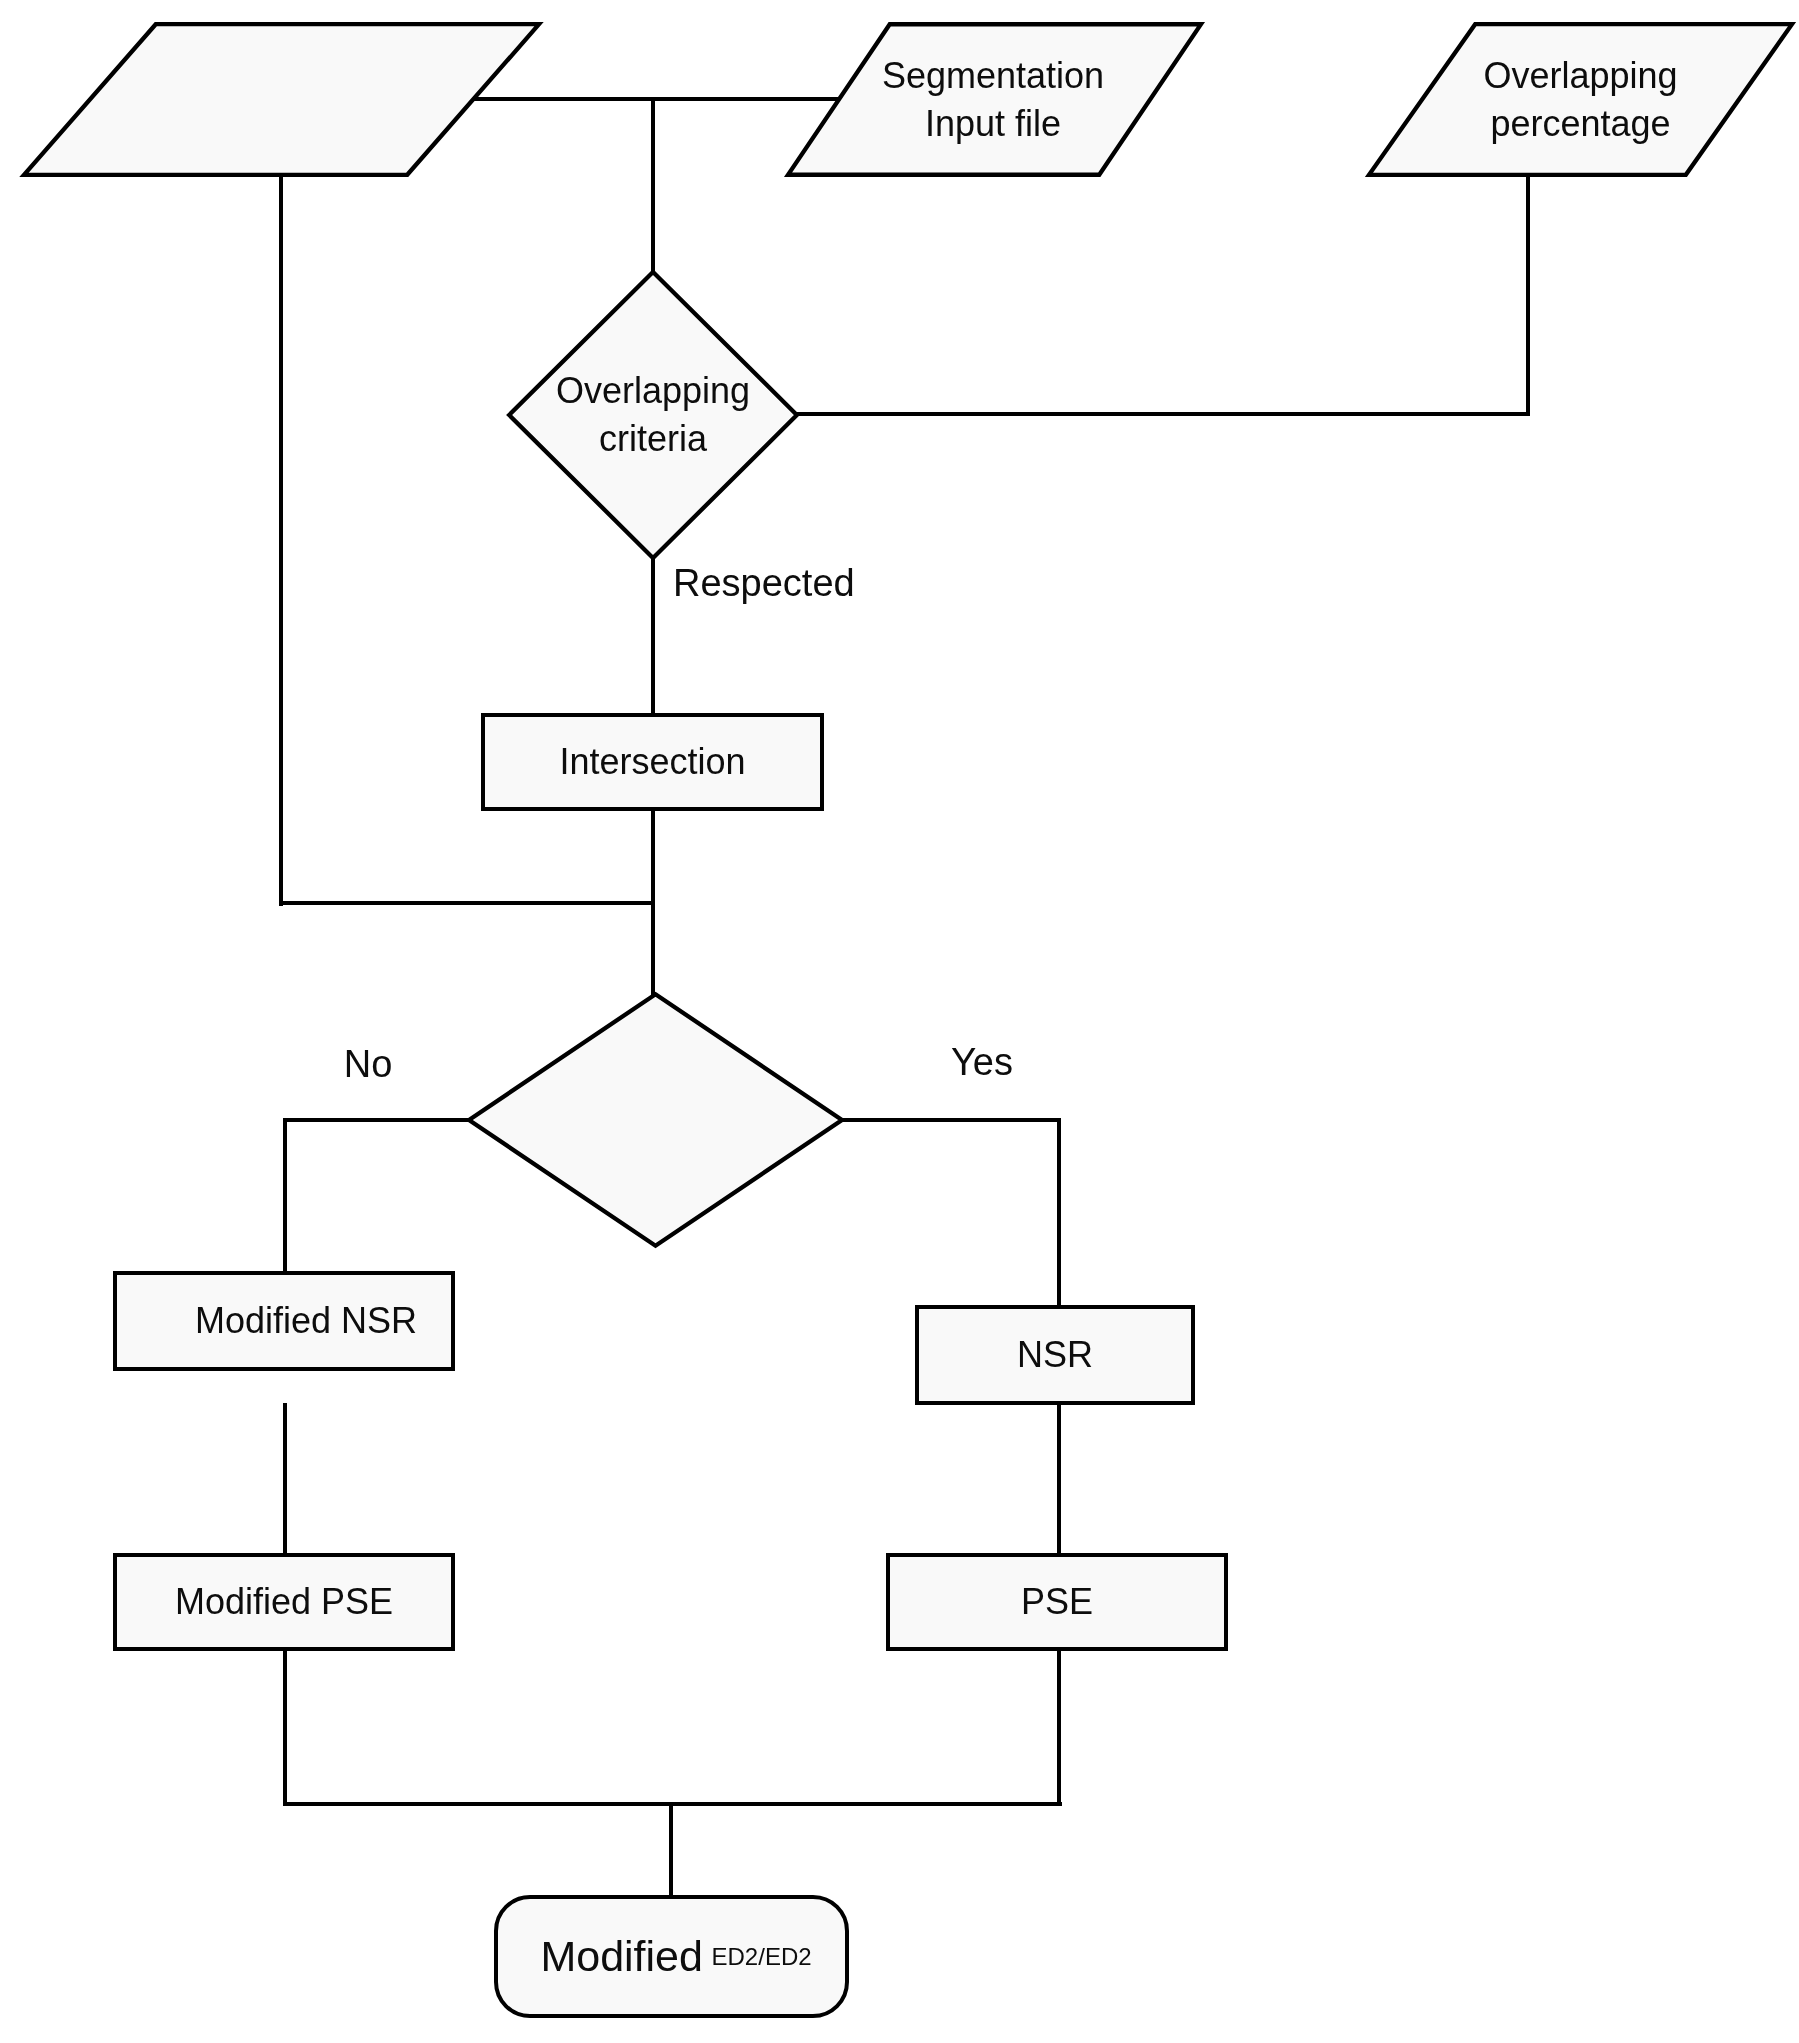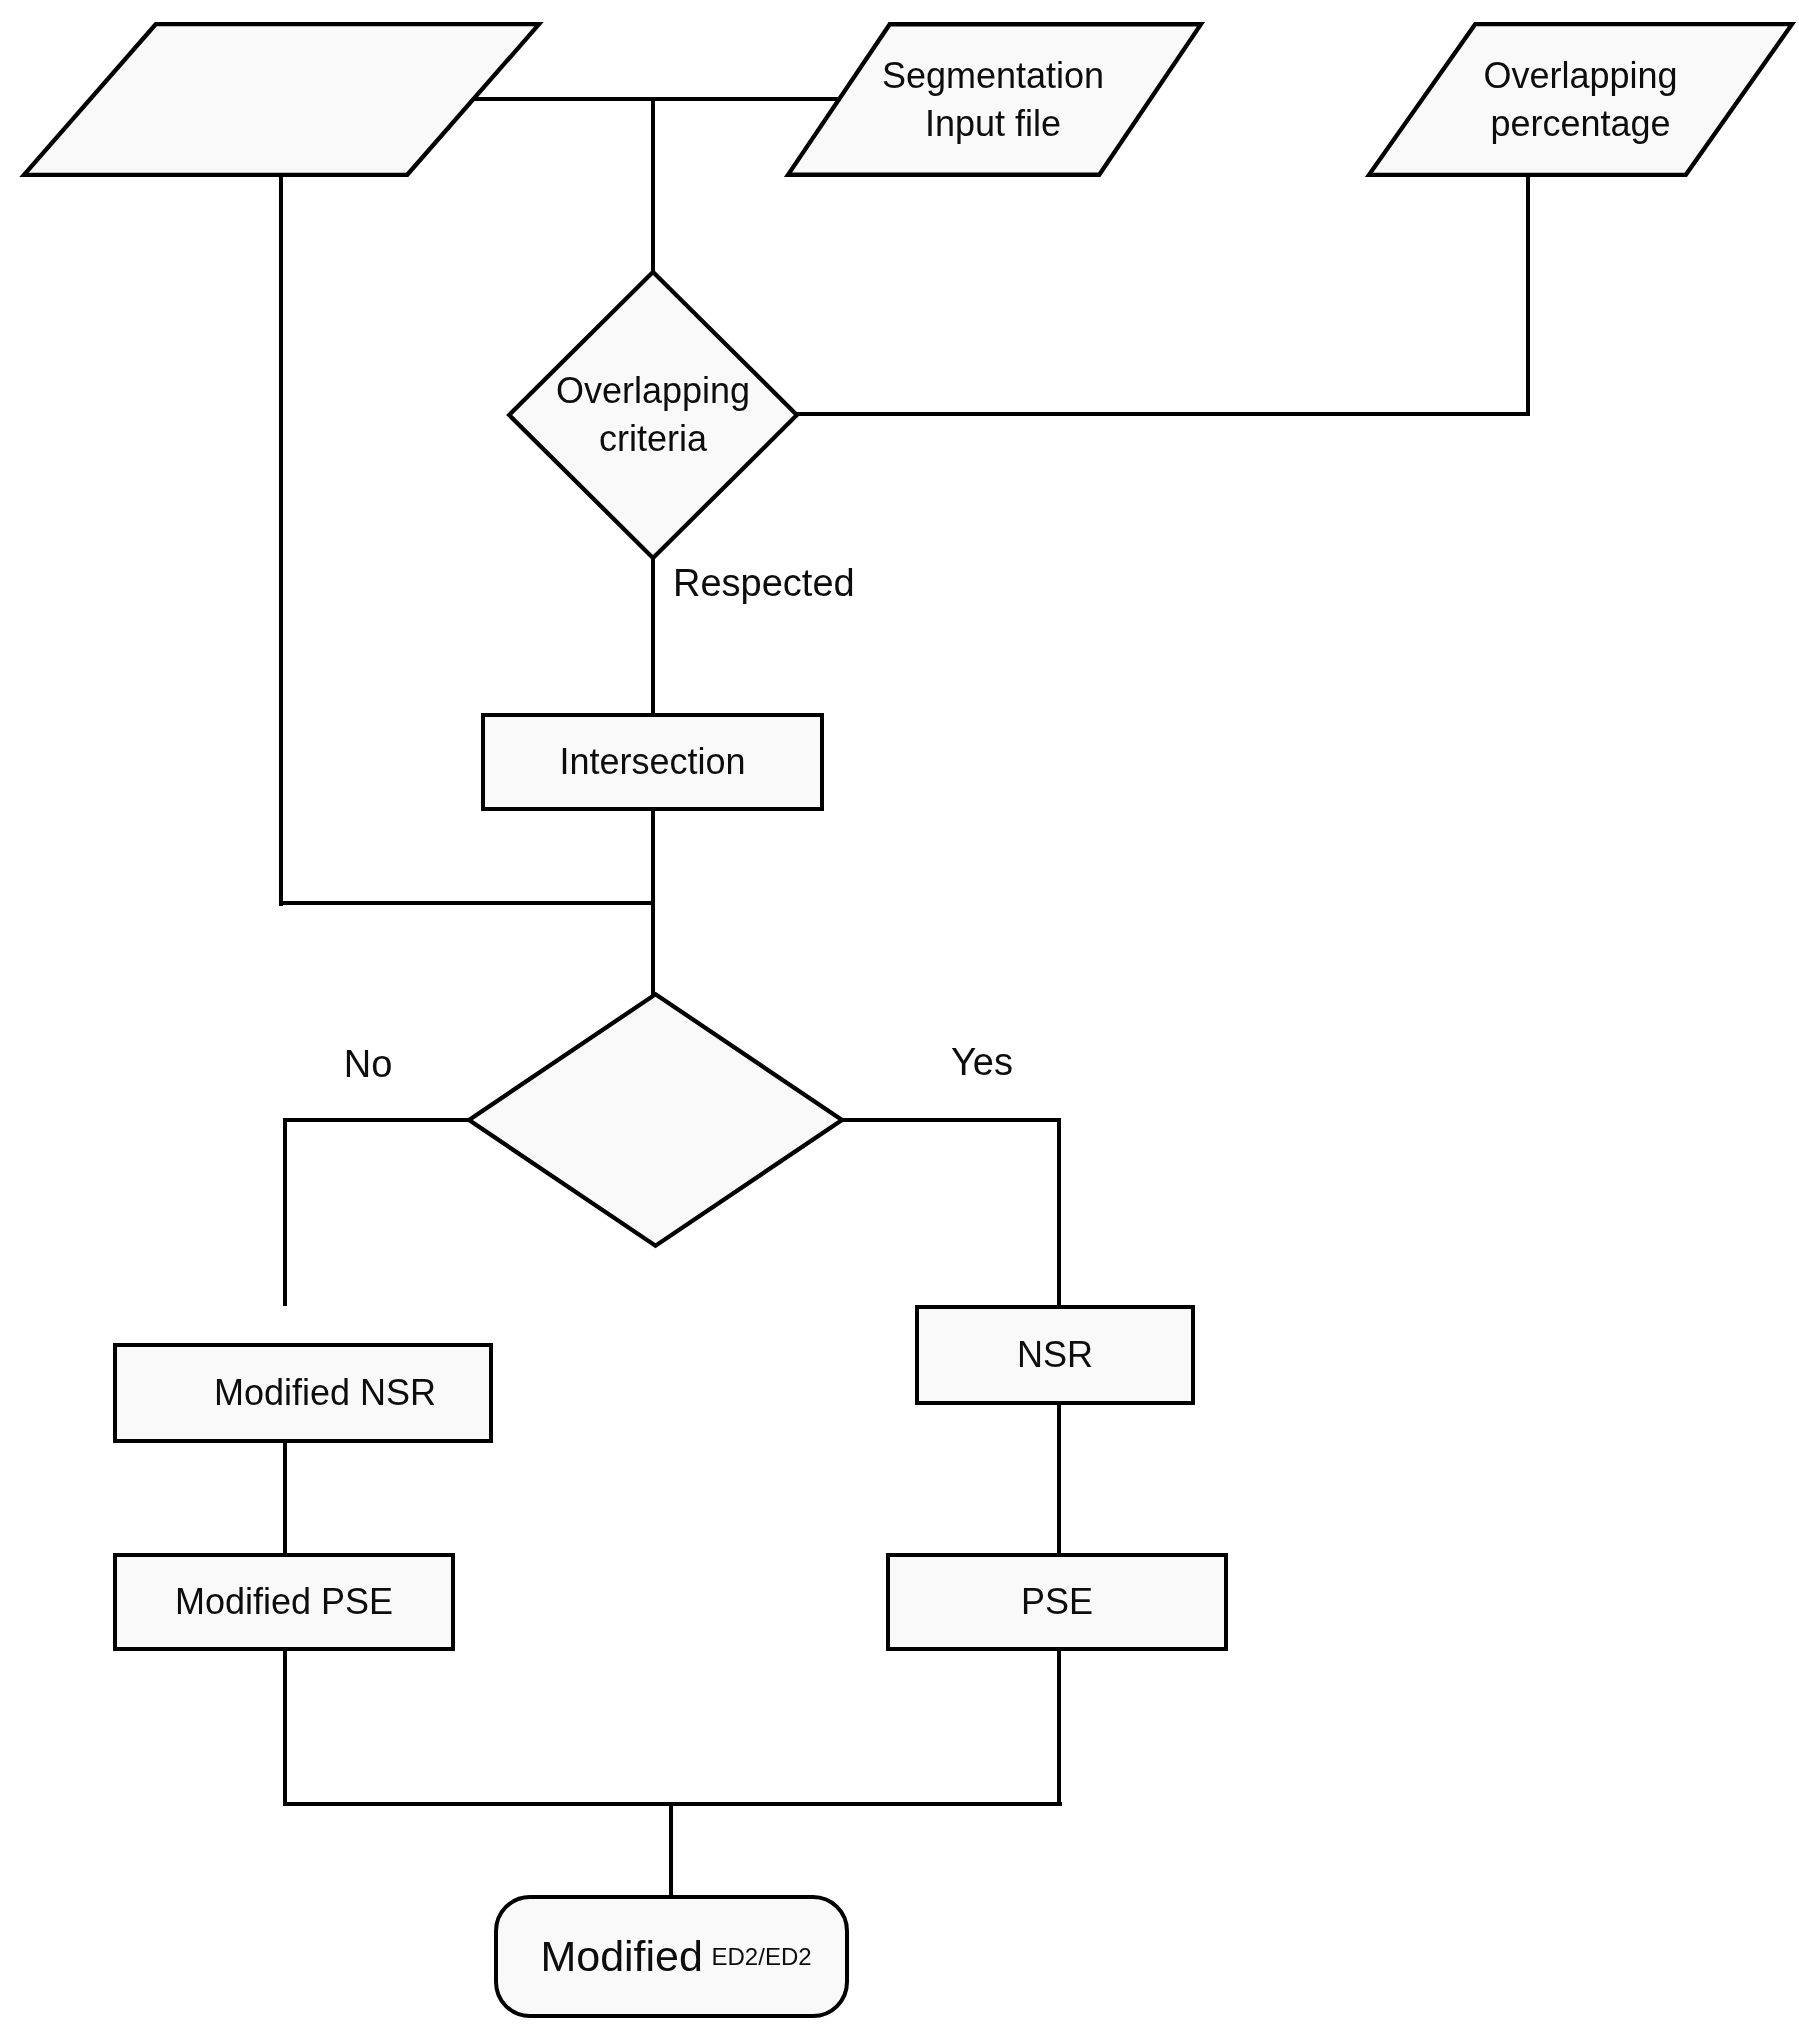--- a/index.html
+++ b/index.html
@@ -40,21 +40,21 @@
   #d2-label     {left:469px; top:994px;width:373px;height:252px;font-size:38px;}
 
   
   .box{
     position:absolute;box-sizing:border-box;
     border:4.3px solid var(--stroke);background:var(--fill);
     display:flex;align-items:center;justify-content:center;
     font-size:36px;text-align:center;
   }
   #b-intersection{left:481px; top:713px; width:343px;height:98px;}
-  #b-mnsr       {left:113px; top:1343px;width:380px;height:100px;padding-left:44px;}
+  #b-mnsr       {left:113px; top:1271px;width:342px;height:100px;padding-left:44px;}
   #b-nsr        {left:886px;top:1305px;width:280px;height:100px;margin-left:29px;}
   #b-mpse       {left:113px; top:1553px;width:342px;height:98px;}
   #b-pse        {left:886px;top:1553px;width:342px;height:98px;}
   #b-final      {left:494px; top:1895px;width:355px;height:123px;border-radius:36px;gap:8.6px;}
   #b-final .final-prefix{font-size:43px;margin-left:9px;}
   #b-final .final-suffix{font-size:24px;}
 
   
   .hline,.vline{position:absolute;background:var(--stroke);}
   .hline{height:4.3px;}

